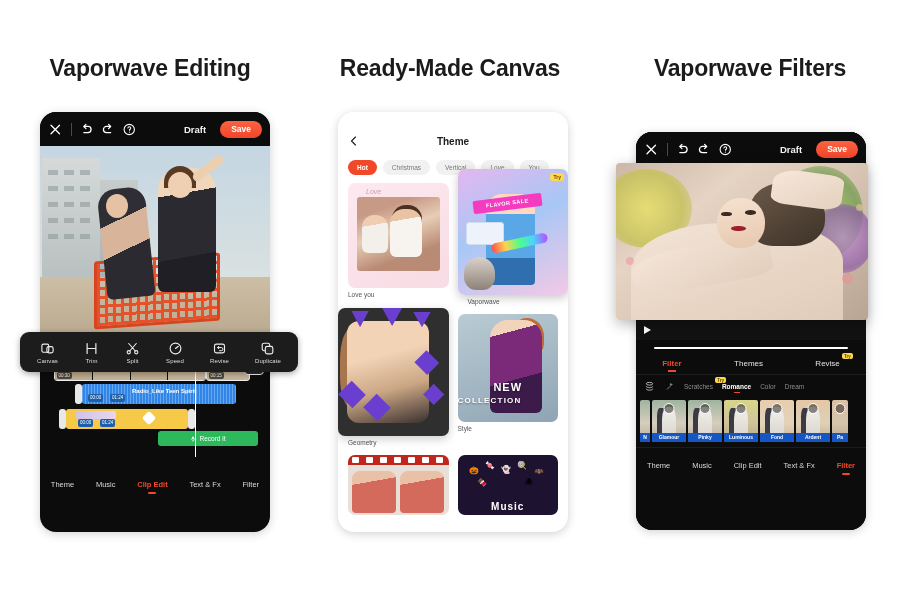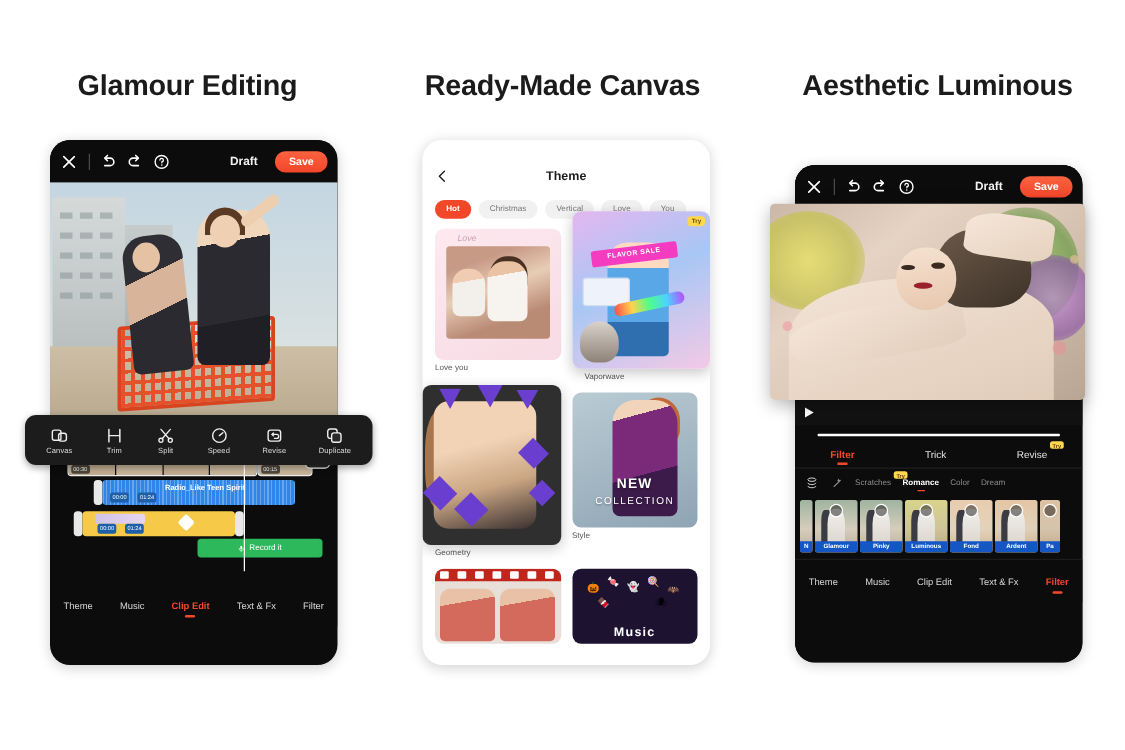--- a/index.html
+++ b/index.html
@@ -152,21 +152,21 @@
   .t-geo .face{position:absolute;left:8%;top:10%;width:74%;height:80%;border-radius:12px;
     background:linear-gradient(165deg,#f2d3b6 35%,#caa683 65%,#3a3030);}
   .t-geo .hairL{position:absolute;left:2%;top:16%;width:26%;height:62%;border-radius:40% 10% 20% 40%;background:#a7764c;}
   .geo{position:absolute;background:#6a3fd0;}
   .t-style{height:108px;background:linear-gradient(160deg,#b9ccd4,#8fa4b4);}
   .t-style .model{position:absolute;left:32%;top:6%;width:52%;height:86%;border-radius:18px 18px 6px 6px;
     background:linear-gradient(165deg,#f2d4bb 16%,#7b2a7a 16% 62%,#3c1a4a 62%);}
   .t-style .hair{position:absolute;left:52%;top:4%;width:34%;height:34%;border-radius:50% 50% 30% 30%;background:#c06a3a;}
   .nc1{position:absolute;left:0;right:0;top:62%;text-align:center;font-size:11px;font-weight:bold;color:#fff;
     letter-spacing:1px;text-shadow:0 1px 2px rgba(0,0,0,.4);}
-  .nc2{position:absolute;left:0;right:0;top:76%;text-align:center;font-size:8px;font-weight:normal;color:#fff;
+  .nc2{position:absolute;left:0;right:0;top:76%;text-align:left;font-size:8px;font-weight:bold;color:#fff;
     letter-spacing:1.2px;text-shadow:0 1px 2px rgba(0,0,0,.4);}
   .t-film{height:60px;background:#e8e0d8;position:relative;}
   .strip{position:absolute;left:0;right:0;top:0;height:10px;background:#c0261c;}
   .strip i{position:absolute;top:2px;width:7px;height:6px;background:#fff;border-radius:1px;}
   .t-film .p{position:absolute;top:16px;width:44%;height:42px;border-radius:8px 8px 4px 4px;
     background:linear-gradient(170deg,#e8c1a6 28%,#d36a5c 28%);}
   .t-trick{height:60px;background:#1d1230;position:relative;overflow:hidden;}
   .emoji{position:absolute;font-size:8px;}
   .trickword{position:absolute;left:0;right:0;bottom:3px;text-align:center;color:#fff;font-size:10px;
     font-weight:bold;letter-spacing:1px;}
@@ -228,23 +228,23 @@
     text-align:center;line-height:9px;font-weight:bold;}
   .fdl{position:absolute;left:50%;transform:translateX(-50%);top:3px;width:9px;height:9px;border-radius:50%;
     background:rgba(0,0,0,.45);border:.8px solid #fff;}
   .sep{height:1px;background:#1c1c1c;}
 </style>
 </head>
 <body>
 
 <div class="stage">
 
-  <div class="headline h1">Glamour Editing</div>
+  <div class="headline h1">Vaporwave Editing</div>
   <div class="headline h2">Ready-Made Canvas</div>
-  <div class="headline h3">Aesthetic Luminous</div>
+  <div class="headline h3">Vaporwave Filters</div>
 
   <div class="phone p1">
 
     <div class="topbar">
       <svg class="ic" viewBox="0 0 24 24">
           <path d="M5 5l14 14M19 5L5 19" stroke="#fff" stroke-width="2.2" fill="none" stroke-linecap="round"></path>
         </svg>
       <span class="vdiv"></span>
       <svg class="ic" viewBox="0 0 24 24">
           <path d="M9 7H15a5 5 0 0 1 0 10H8" stroke="#fff" stroke-width="2.1" fill="none" stroke-linecap="round"></path>
@@ -532,21 +532,21 @@
           <span class="ptri"></span>
         </div>
       </div>
 
       <div class="p3slider">
         <span class="bar"></span>
       </div>
 
       <div class="p3tabs">
         <div class="act">Filter</div>
-        <div>Trick</div>
+        <div>Themes</div>
         <div>
           <span>Revise</span>
           <span class="trybadge">Try</span>
         </div>
       </div>
 
       <div class="subrow">
         <svg class="sicon" viewBox="0 0 24 24">
             <ellipse cx="12" cy="6" rx="7" ry="3" stroke="#ddd" stroke-width="1.7" fill="none"></ellipse>
             <path d="M5 11.5c0 1.7 3.1 3 7 3s7-1.3 7-3M5 17c0 1.7 3.1 3 7 3s7-1.3 7-3" stroke="#ddd" stroke-width="1.7" fill="none"></path>

